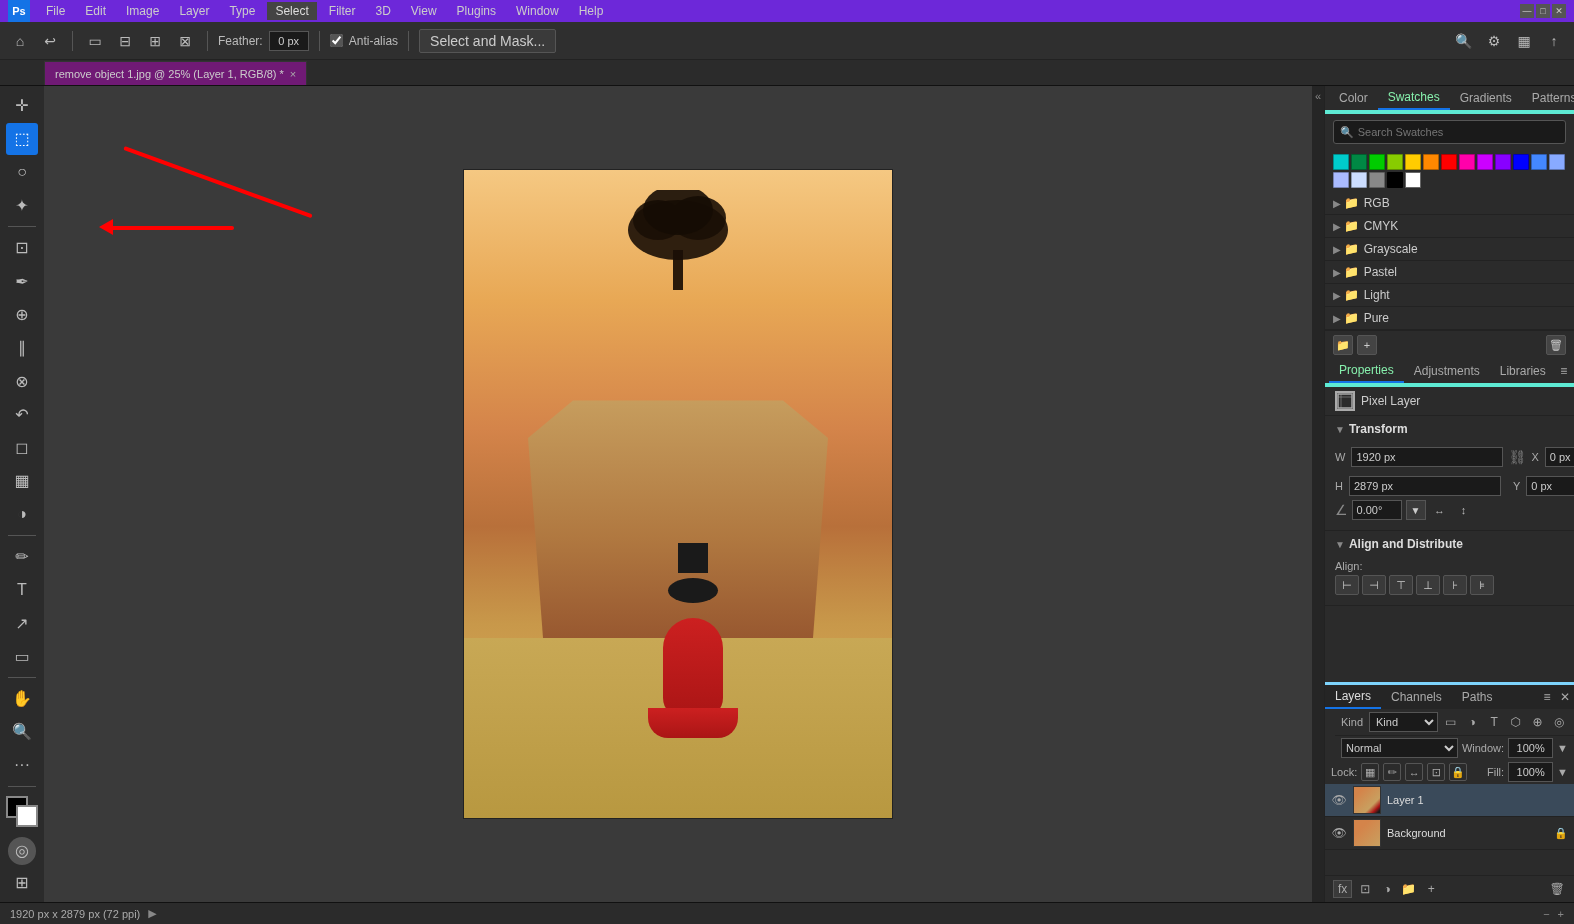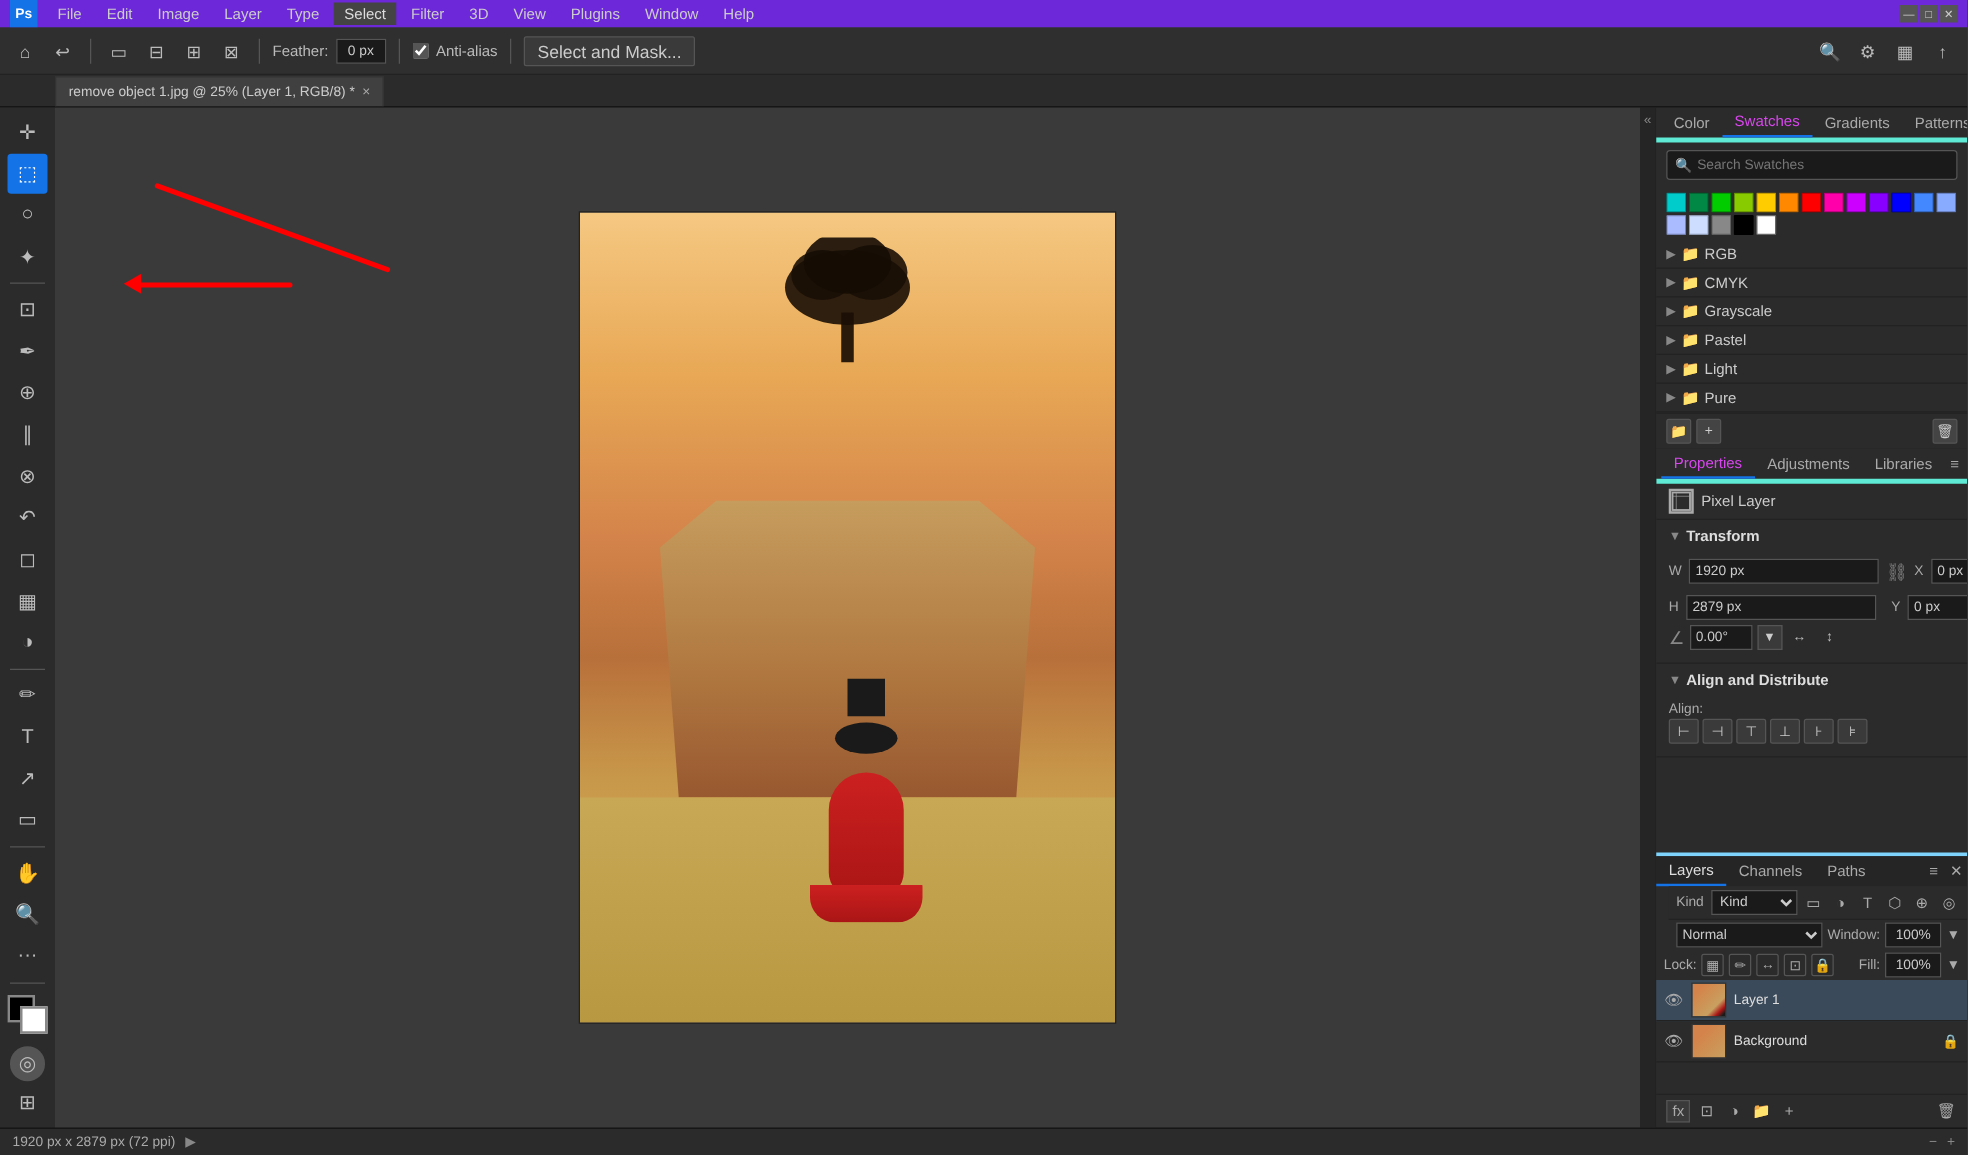--- a/index.html
+++ b/index.html
@@ -113,21 +113,21 @@
       border: 1px solid #333;
       border-bottom: none;
       padding: 0 10px;
       display: flex;
       align-items: center;
       gap: 6px;
       font-size: 11px;
       color: #ccc;
       cursor: pointer;
     }
-    .tab.active { background: #404040; }
+    .tab.active { background: #701a75; }
     .tab-close { font-size: 11px; color: #aaa; cursor: pointer; }
 
     
     #main {
       flex: 1;
       display: flex;
       overflow: hidden;
     }
 
     
@@ -326,21 +326,21 @@
       padding: 0 4px;
       flex-shrink: 0;
     }
     .panel-tab {
       padding: 4px 10px;
       font-size: 12px;
       cursor: pointer;
       color: #aaa;
     }
     .panel-tab.active {
-      color: #d946ef;
+      color: #86efac;
       border-bottom: 2px solid #1473e6;
     }
     .panel-icons {
       margin-left: auto;
       display: flex;
       gap: 4px;
     }
     .panel-icon-btn {
       width: 16px;
       height: 16px;

